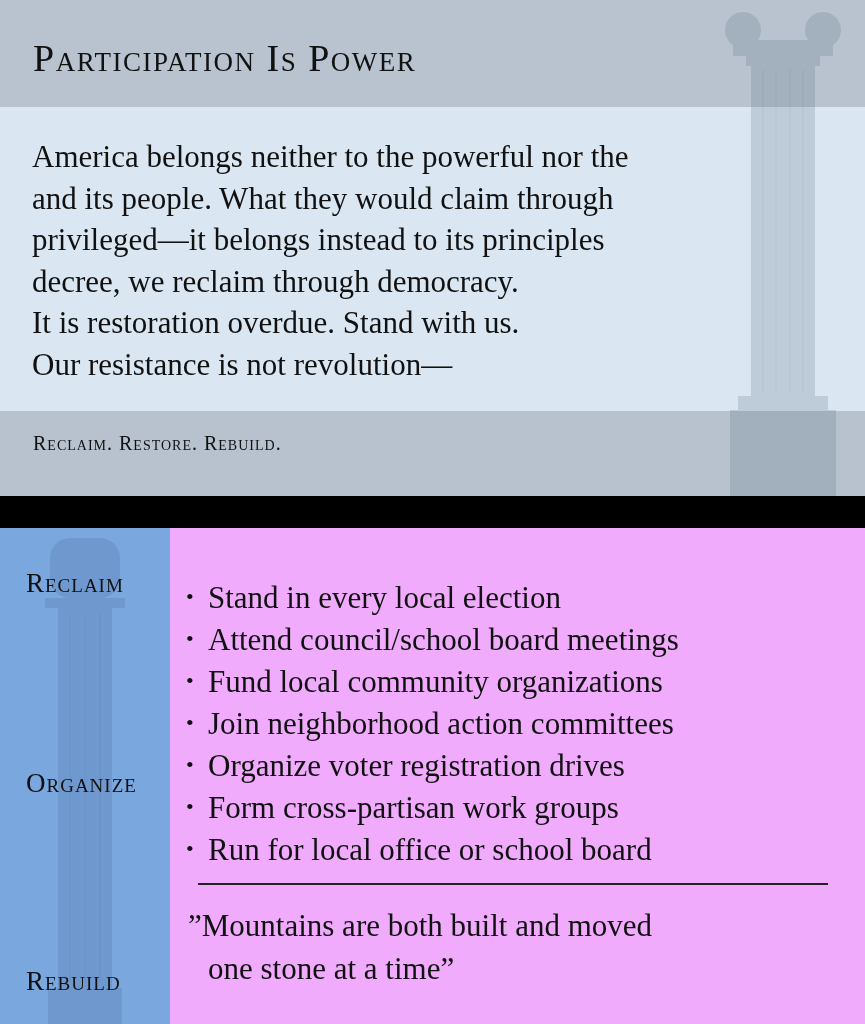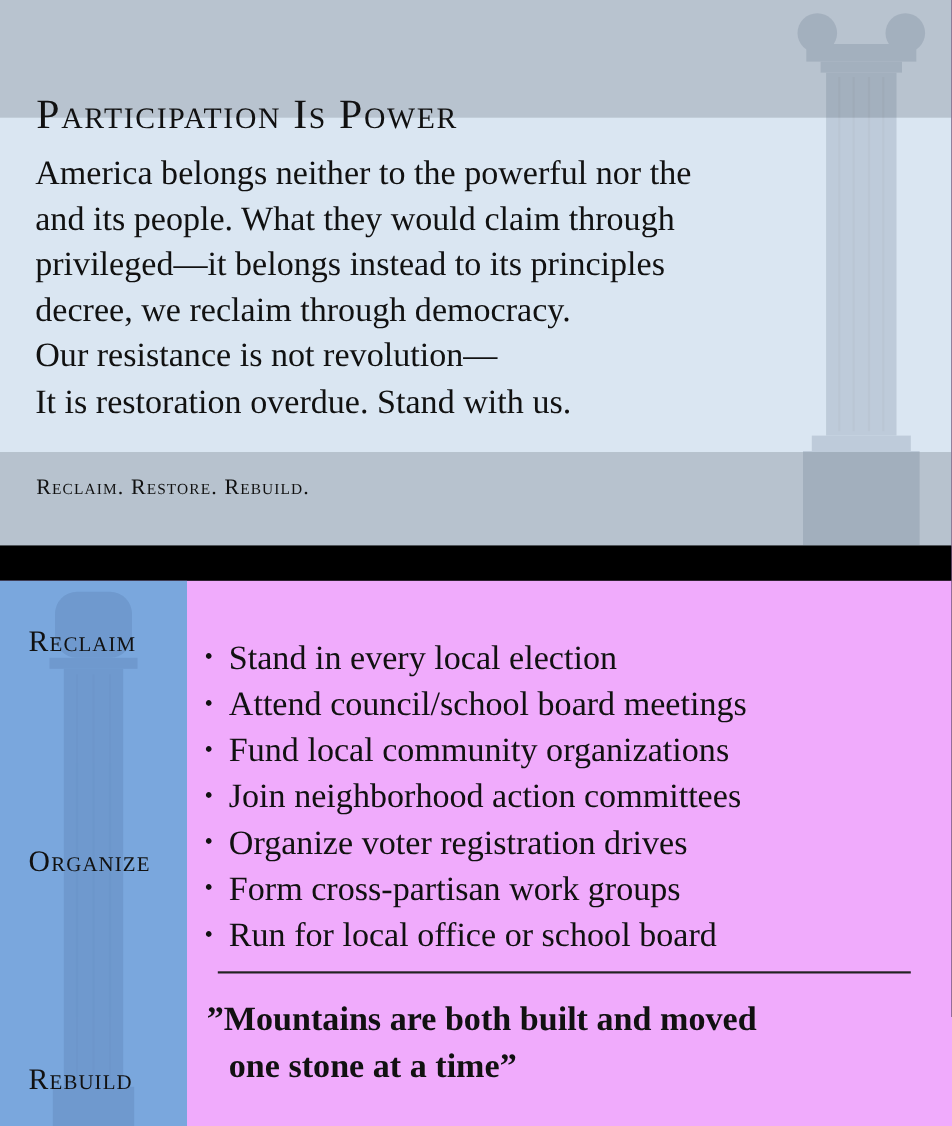--- a/index.html
+++ b/index.html
@@ -15,21 +15,21 @@
       background: #b8c3cf;
       overflow: hidden;
     }
     .header {
       position: absolute; left: 0; top: 0; width: 865px; height: 107px;
       background: #b8c3cf;
     }
     .title {
       position: absolute; left: 33px; top: 36px;
       font-size: 38px; font-variant: small-caps; letter-spacing: 1.5px;
-      color: #111; white-space: nowrap; margin-top: 46px;
+      color: #111; white-space: nowrap;
     }
     .body-panel {
       position: absolute; left: 0; top: 107px; width: 865px; height: 304px;
       background: #dae6f2;
     }
     .body-text {
       position: absolute; left: 32px; top: 136px; width: 800px;
       font-size: 31px; line-height: 41.5px; color: #111;
     }
     .body-text div { white-space: nowrap; }
@@ -74,21 +74,21 @@
       font-size: 31px; line-height: 41px; color: #111;
     }
     .actions .item { white-space: nowrap; }
     .actions .bullet { display: inline-block; width: 22px; font-size: 22px; vertical-align: 4px; }
     .rule {
       position: absolute; left: 198px; top: 355px; width: 630px; height: 0;
       border-top: 2px solid #222;
     }
     .quote {
       position: absolute; left: 188px; top: 376px; width: 660px;
-      font-size: 31px; line-height: 43px; color: #111; font-weight: bold;
+      font-size: 31px; line-height: 43px; color: #111;
     }
     .quote div { white-space: nowrap; }
     .quote .l2 { padding-left: 20px; }
   </style>
 </head>
 <body>
 
 <div class="top">
   <div class="header"></div>
   <div class="body-panel"></div>
@@ -112,22 +112,22 @@
     </g>
   </svg>
 
   <div class="title">Participation Is Power</div>
 
   <div class="body-text">
     <div>America belongs neither to the powerful nor the</div>
     <div>and its people. What they would claim through</div>
     <div>privileged—it belongs instead to its principles</div>
     <div>decree, we reclaim through democracy.</div>
+    <div>It is restoration overdue. Stand with us.</div>
     <div>Our resistance is not revolution—</div>
-    <div>It is restoration overdue. Stand with us.</div>
   </div>
 
   <div class="motto">Reclaim. Restore. Rebuild.</div>
 </div>
 
 <div class="divider-black"></div>
 
 <div class="bottom">
   <div class="side">
     <svg class="side-col" viewBox="0 0 90 496" xmlns="http://www.w3.org/2000/svg">

